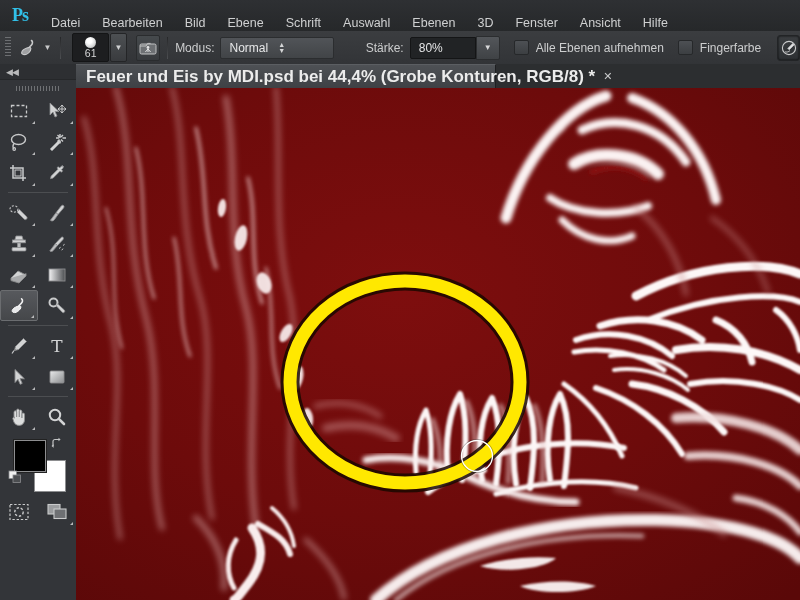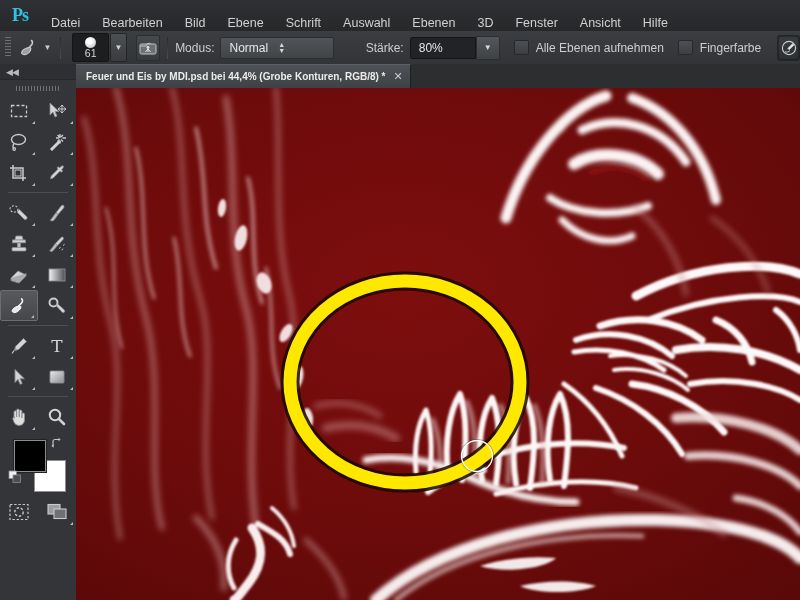--- a/index.html
+++ b/index.html
@@ -163,21 +163,21 @@
     position:absolute;left:76px;top:64px;width:724px;height:24px;
     background:#2c2e30;border-bottom:1px solid #1c1d1f;
   }
   .doctab{
     position:absolute;left:0;top:0;height:24px;
     background:linear-gradient(#4e5155,#3e4145);
     border-right:1px solid #1e1f21;border-top:1px solid #5b5e62;
     display:flex;align-items:center;padding:0 7px 0 10px;box-sizing:border-box;
   }
   .doctab .title{
-    font-size:10px;color:#ececec;font-weight:bold;white-space:nowrap;
+    font-size:17px;color:#ececec;font-weight:bold;white-space:nowrap;
   }
   .doctab .closex{
     margin-left:8px;color:#c9cacb;font-size:11px;line-height:11px;
   }
 
   
   .canvas{
     position:absolute;left:76px;top:88px;width:724px;height:512px;
     background:#6e0b0b;overflow:hidden;
   }

